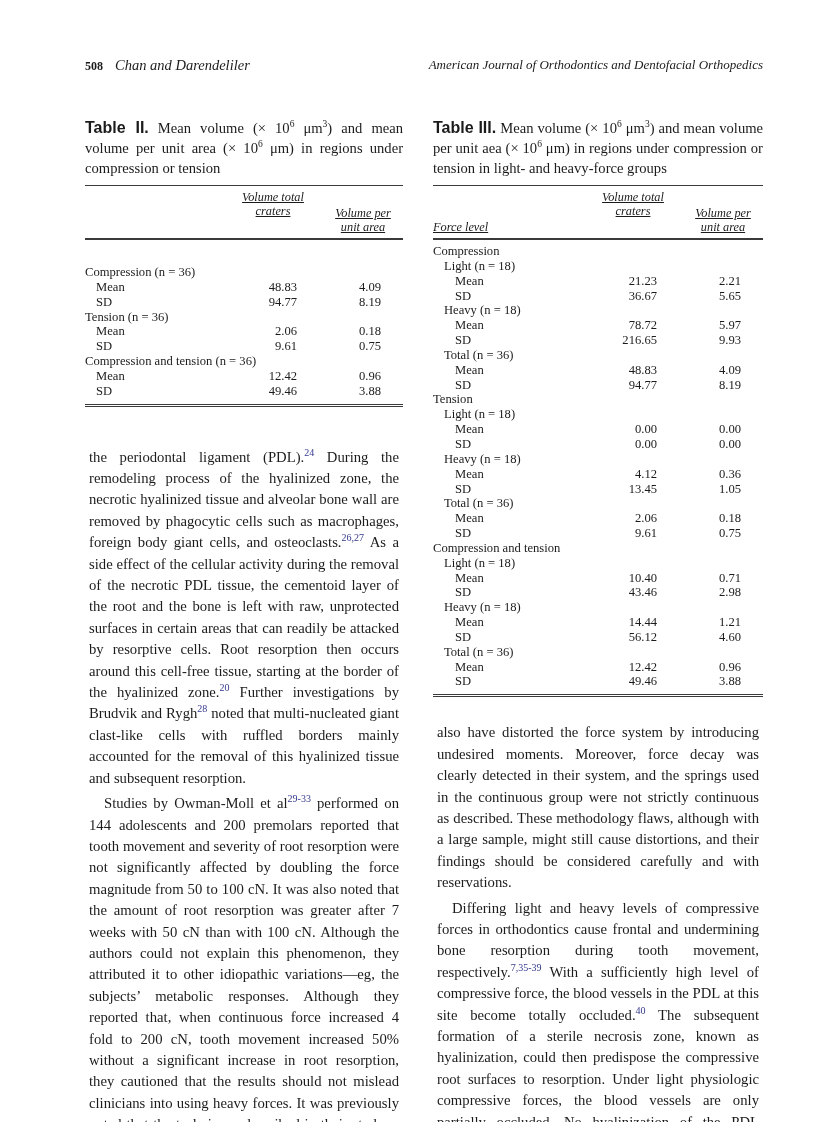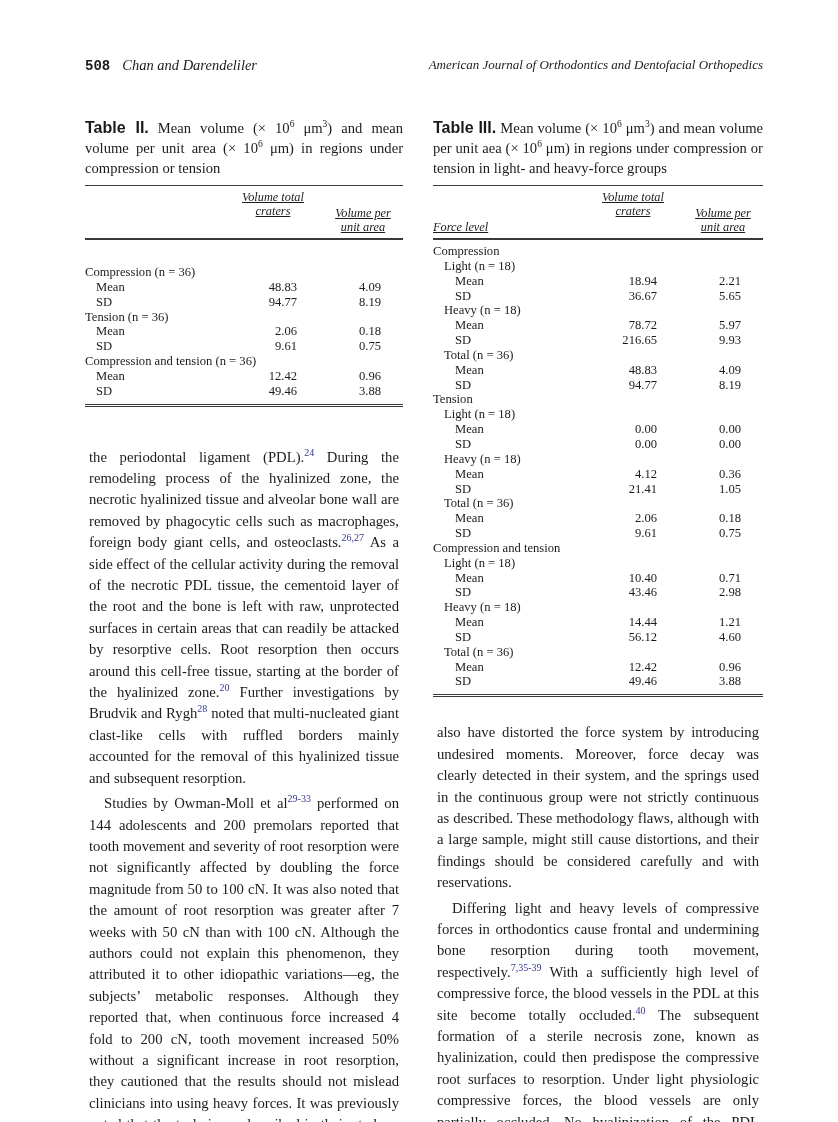--- a/index.html
+++ b/index.html
@@ -1,21 +1,21 @@
 <!DOCTYPE html>
 <html><head>
 <meta charset="utf-8">
 <style>
   html,body{margin:0;padding:0;}
   body{background:#ffffff;width:838px;height:1122px;font-family:"Liberation Serif",serif;color:#1b1b1b;}
   .page{position:relative;width:838px;height:1122px;background:#ffffff;overflow:hidden;}
 
   
   .pg-header{position:absolute;top:56px;left:85px;width:678px;display:flex;justify-content:space-between;align-items:flex-start;}
-  .pg-num{font-family:Liberation Mono, monospace;font-weight:bold;font-size:14px;margin-top:32px;}
+  .pg-num{font-family:Liberation Serif, serif;font-weight:bold;font-size:12px;margin-top:32px;}
   .pg-authors{font-style:italic;font-size:14.5px;margin-left:8px;}
   .pg-journal{text-align:right;font-style:italic;font-size:13px;line-height:17.5px;}
 
   
   .col{position:absolute;top:118px;}
   .col-left{left:85px;width:318px;}
   .col-right{left:433px;width:330px;}
 
   
   .tbl-caption{font-size:14.6px;line-height:20px;text-align:justify;}
@@ -141,21 +141,21 @@
       </div>
       <div class="rt-body">
           <div class="t-row">
             <div class="t-label" style="padding-left: 0px;">Compression</div>
           </div>
           <div class="t-row">
             <div class="t-label" style="padding-left: 11px;">Light (n = 18)</div>
           </div>
           <div class="t-row">
             <div class="t-label" style="padding-left: 22px;">Mean</div>
-            <div class="t-v t-v1">18.94</div>
+            <div class="t-v t-v1">21.23</div>
             <div class="t-v t-v2">2.21</div>
           </div>
           <div class="t-row">
             <div class="t-label" style="padding-left: 22px;">SD</div>
             <div class="t-v t-v1">36.67</div>
             <div class="t-v t-v2">5.65</div>
           </div>
           <div class="t-row">
             <div class="t-label" style="padding-left: 11px;">Heavy (n = 18)</div>
           </div>
@@ -201,21 +201,21 @@
           <div class="t-row">
             <div class="t-label" style="padding-left: 11px;">Heavy (n = 18)</div>
           </div>
           <div class="t-row">
             <div class="t-label" style="padding-left: 22px;">Mean</div>
             <div class="t-v t-v1">4.12</div>
             <div class="t-v t-v2">0.36</div>
           </div>
           <div class="t-row">
             <div class="t-label" style="padding-left: 22px;">SD</div>
-            <div class="t-v t-v1">21.41</div>
+            <div class="t-v t-v1">13.45</div>
             <div class="t-v t-v2">1.05</div>
           </div>
           <div class="t-row">
             <div class="t-label" style="padding-left: 11px;">Total (n = 36)</div>
           </div>
           <div class="t-row">
             <div class="t-label" style="padding-left: 22px;">Mean</div>
             <div class="t-v t-v1">2.06</div>
             <div class="t-v t-v2">0.18</div>
           </div>

